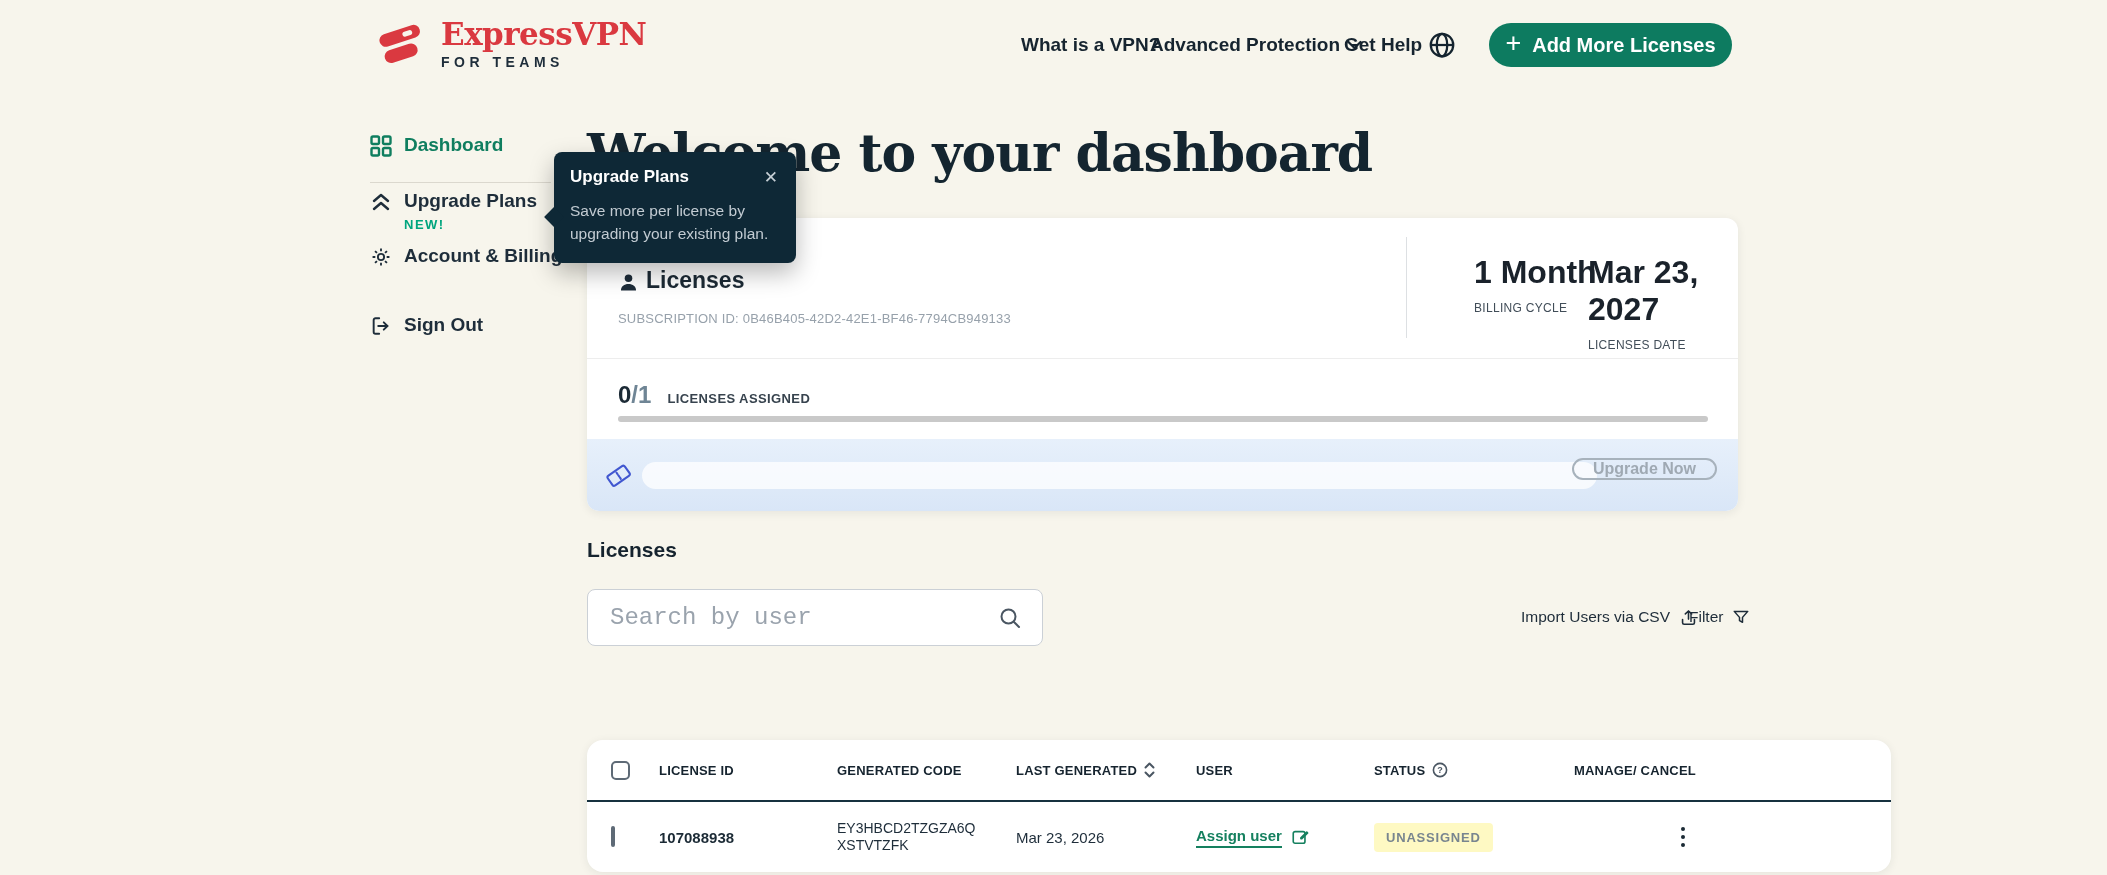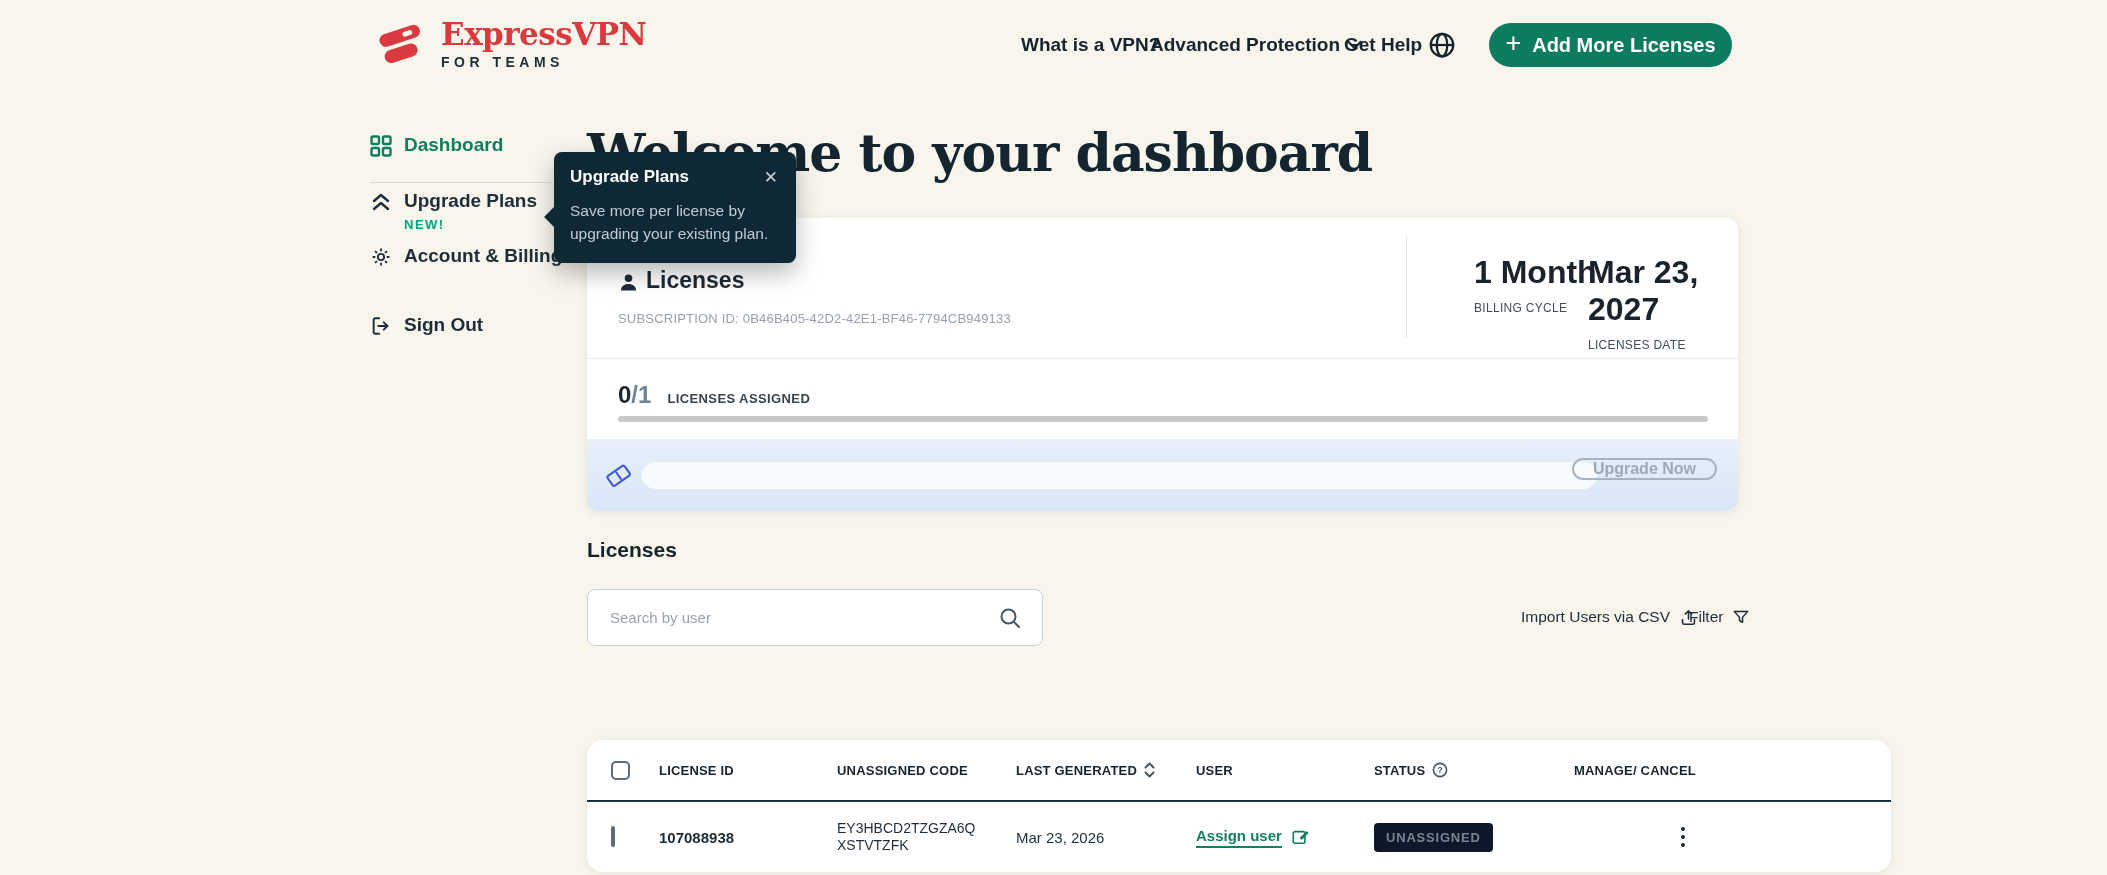--- a/index.html
+++ b/index.html
@@ -89,21 +89,21 @@
     color:#9FA9B3; font-size:16px; font-weight:600; font-family:"Liberation Sans", sans-serif; cursor:pointer;
   }
 
   .section-title { left:587px; top:538px; font-size:21px; font-weight:bold; color:#15232E; }
   .search-box {
     left:587px; top:589px; width:456px; height:57px; background:#FFFFFF;
     border:1px solid #CBD0D6; border-radius:8px; display:flex; align-items:center;
   }
   .search-box input {
     flex:1; border:none; outline:none; background:transparent; padding:0 0 0 22px;
-    font-size:15px; color:#1E2D3A; font-family:Liberation Sans, sans-serif;
+    font-size:24px; color:#1E2D3A; font-family:Liberation Mono, monospace;
   }
   .search-box input::placeholder { color:#9AA3AD; }
   .search-ic { margin-right:20px; cursor:pointer; }
 
   .util-link { top:604px; display:flex; align-items:center; gap:9px; font-size:15.5px; color:#1E2C39; cursor:pointer; height:26px; }
   .import-link { left:1521px; }
   .filter-link { left:1689px; }
 
   
   .table-card {
@@ -116,21 +116,21 @@
   .t-body { height:70px; }
   .cell { padding-right:10px; }
   .cb-cell { padding-left:24px; }
   .checkbox { width:19px; height:19px; border:2px solid #5E6A76; border-radius:5px; background:#FFFFFF; cursor:pointer; }
   .lic-id { font-size:15px; font-weight:bold; color:#1B2A35; }
   .act-code { font-size:14px; color:#1E2D3A; width:142px; word-break:break-all; line-height:1.25; }
   .gen-date { font-size:15px; color:#1E2D3A; }
   .assign-link { display:flex; align-items:center; gap:9px; cursor:pointer; }
   .assign-link .txt { font-size:15px; font-weight:600; color:#15805F; border-bottom:2px solid #15805F; padding-bottom:2px; }
   .status-badge {
-    display:inline-block; background:#0f172a; color:#78858F; font-size:13px; font-weight:bold;
+    display:inline-block; background:#fef9c3; color:#78858F; font-size:13px; font-weight:bold;
     letter-spacing:0.8px; padding:7px 12px; border-radius:4px;
   }
   .kebab { display:flex; flex-direction:column; gap:4px; margin-left:103px; cursor:pointer; padding:4px; }
   .kebab span { width:4px; height:4px; border-radius:50%; background:#1B2A35; }
 
   svg { display:block; }
 </style>
 </head>
 <body>
 
@@ -321,21 +321,21 @@
 
 <div class="abs table-card">
   <div class="t-row t-head">
     <div class="cell cb-cell">
         <span class="checkbox"></span>
       </div>
     <div class="cell">
         <span>LICENSE ID</span>
       </div>
     <div class="cell">
-        <span>UNASSIGNED CODE</span>
+        <span>GENERATED CODE</span>
       </div>
     <div class="cell">
       <span>LAST GENERATED</span>
       <span>
         <svg width="11" height="16" viewBox="0 0 11 16">
           <path d="M1.5 5.5L5.5 1.5 9.5 5.5" fill="none" stroke="#4A5662" stroke-width="2" stroke-linecap="round" stroke-linejoin="round"></path>
           <path d="M1.5 10.5L5.5 14.5 9.5 10.5" fill="none" stroke="#4A5662" stroke-width="2" stroke-linecap="round" stroke-linejoin="round"></path>
         </svg>
       </span>
     </div>

